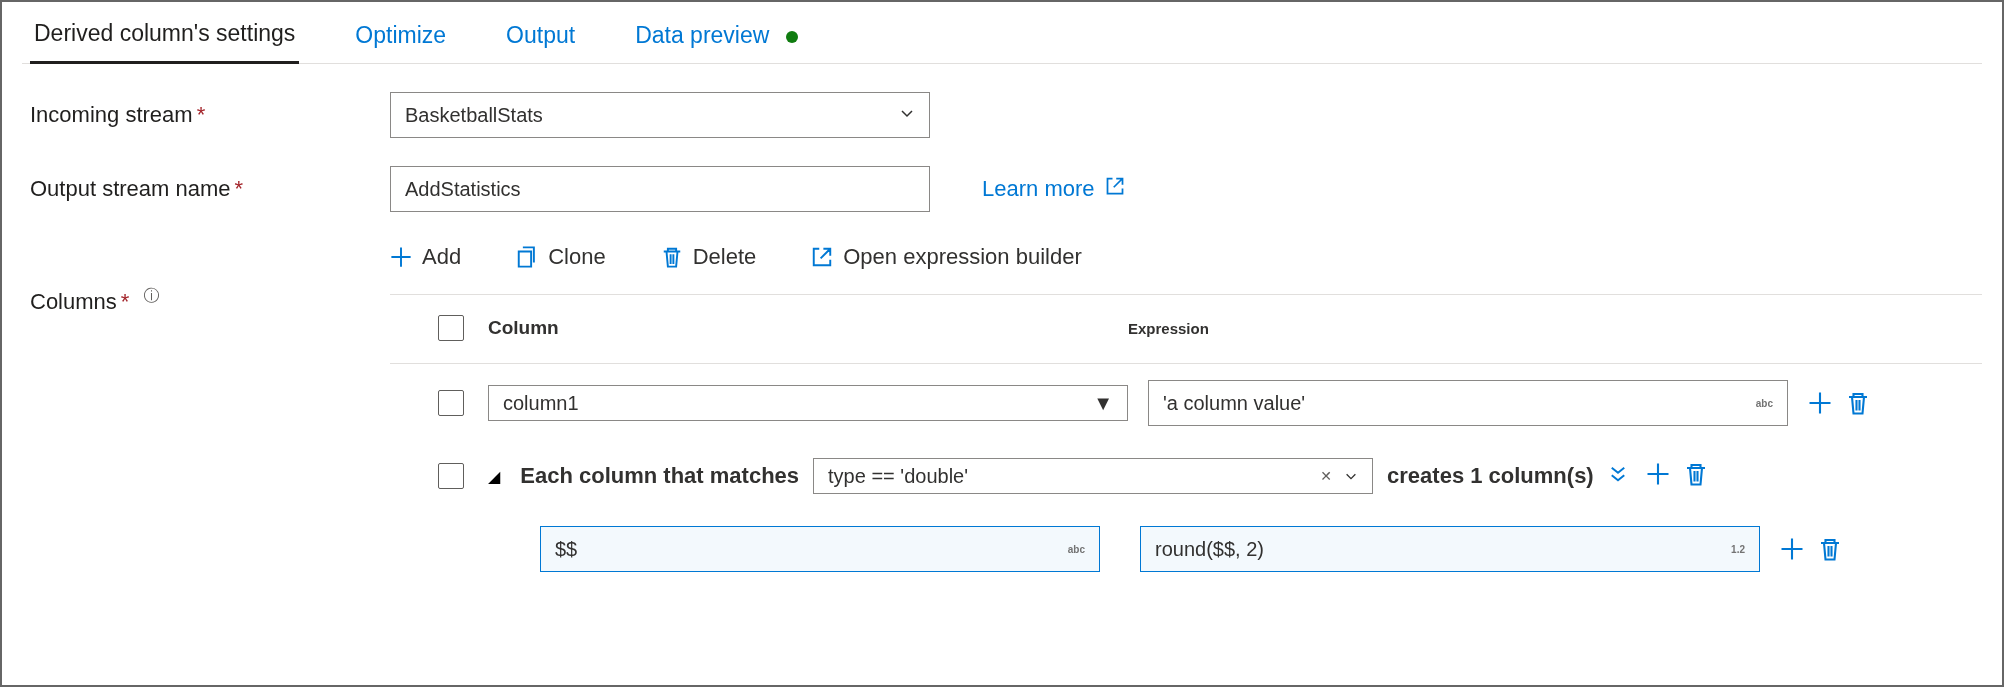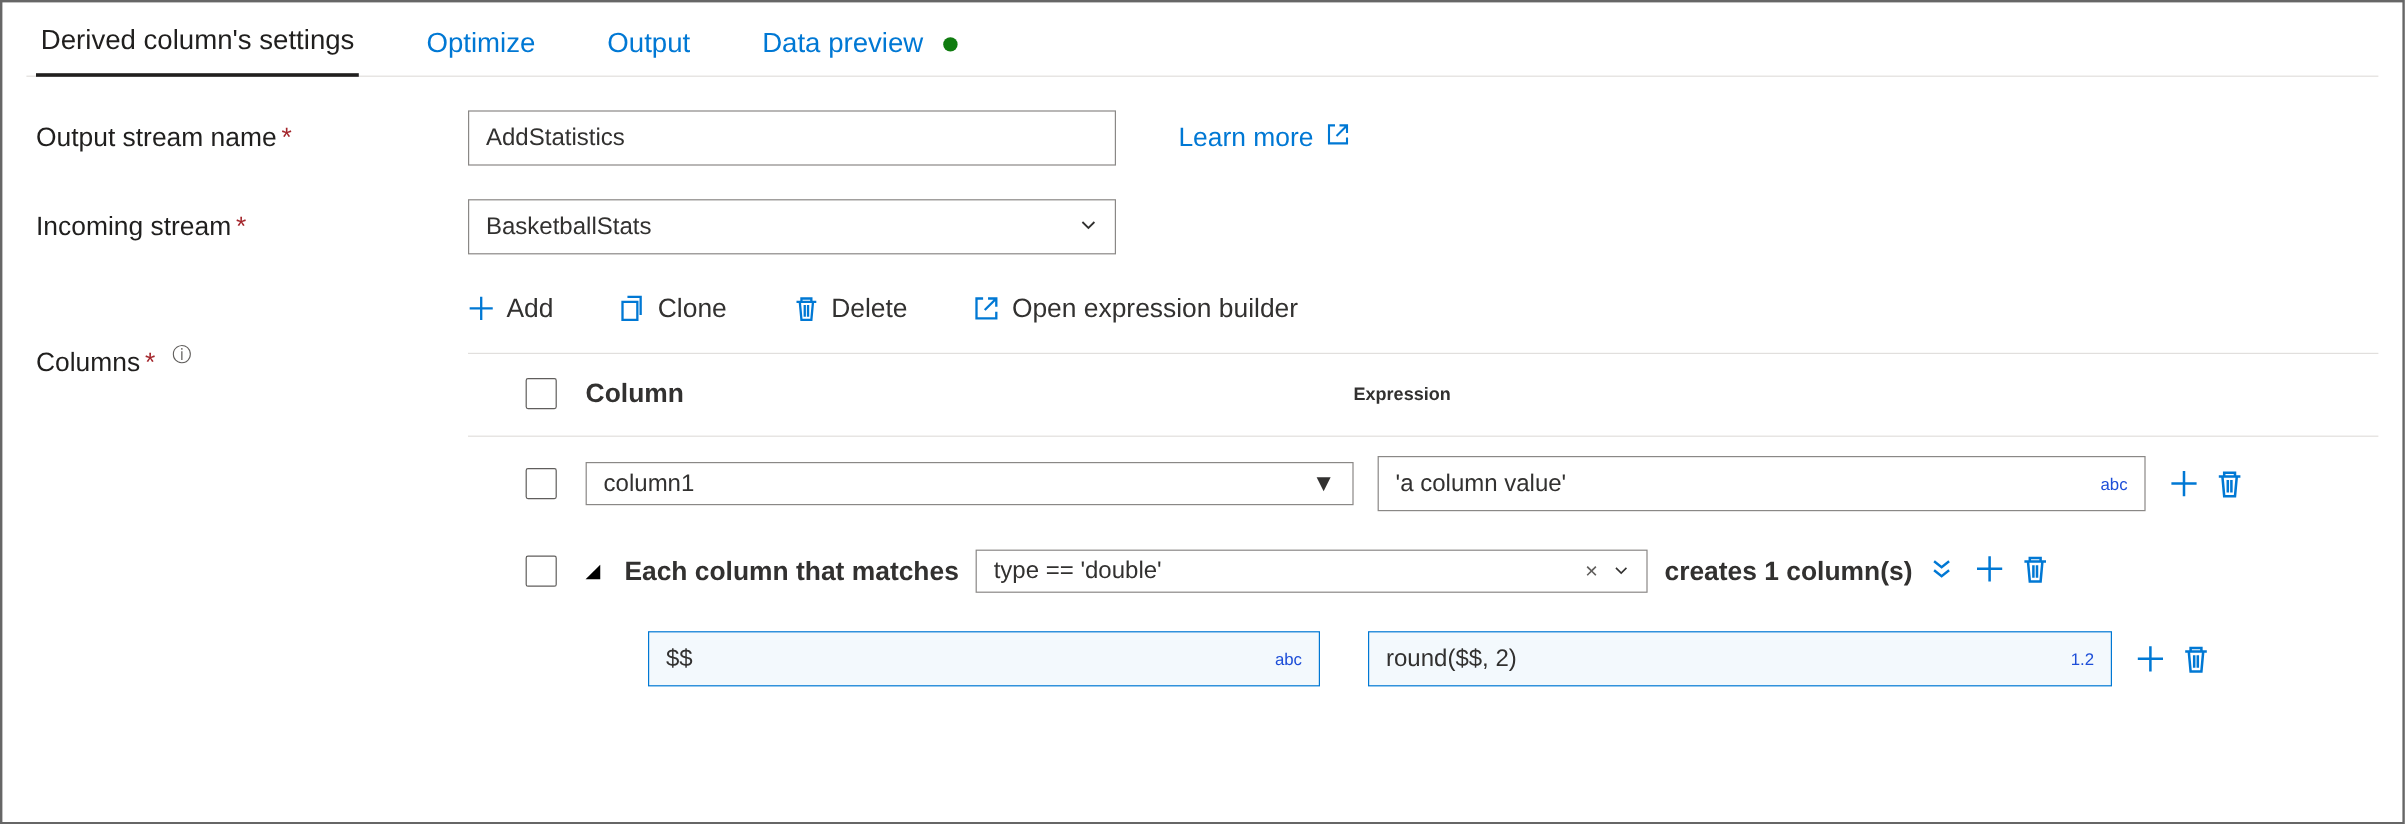--- a/index.html
+++ b/index.html
@@ -77,21 +77,21 @@
 
   .col-header {
     display:flex; align-items:center;
     padding: 20px 0 22px 0;
     border-bottom:1px solid #e1dfdd;
   }
   .checkbox {
     width:26px; height:26px; border:1.5px solid #605e5c; border-radius:2px;
     margin: 0 24px 0 48px; cursor:pointer;
   }
-  .col-head-col { flex: 0 0 640px; font-size:22px; font-weight:600; }
+  .col-head-col { flex: 0 0 640px; font-size:19px; font-weight:600; }
   .col-head-exp { font-size:15px; font-weight:600; }
 
   .data-row {
     display:flex; align-items:center;
     padding: 16px 0;
   }
   .col-cell { width: 640px; display:flex; align-items:center; gap:14px; }
   .exp-cell { width: 640px; display:flex; align-items:center; }
   .row-actions { display:flex; align-items:center; gap:14px; margin-left:20px; }
 
@@ -99,21 +99,21 @@
     flex:1; height:36px; border:1px solid #8a8886;
     display:flex; align-items:center; justify-content:space-between;
     padding:0 14px; font-size:20px; cursor:pointer; background:#fff;
   }
   .exp-field {
     flex:1; height:46px; border:1px solid #8a8886;
     display:flex; align-items:center; justify-content:space-between;
     padding:0 14px; font-size:20px; cursor:text; background:#fff;gap:44px;
   }
   .exp-field.light { border-color:#0078d4; background:#f3f9fd; }
-  .badge { font-size:14px; color:#1d4ed8; font-weight:400; }
+  .badge { font-size:10px; color:#737373; font-weight:700; }
   .row-actions .blue-icon svg, .row-actions .icon svg { display:block; cursor:pointer; }
 
   .pattern-row .bold { font-weight:700; font-size:22px; }
   .caret-right { font-size:16px; color:#000; margin-right:6px; }
   .double-chev { color:#0078d4; margin-right:4px; }
   .close-x { font-size:14px; color:#605e5c; margin-right:6px; }
   .drag-handle { position:absolute; top:-6px; left:50%; width:60px; height:6px; background:#000; border-radius:2px; transform:translateX(-50%); }
   .wrap { position:relative; }
 
   svg { overflow: visible; }
@@ -132,45 +132,45 @@
     <div class="tab">
       <span>Data preview</span>
       <span class="dot"></span>
     </div>
   </div>
 
   <div class="form-area">
 
     <div class="row">
       <div class="label-col">
+        <span>Incoming stream</span><span class="req">*</span>
+      </div>
+      <div class="select-input">
+        <span>BasketballStats</span>
+        <span class="chev">
+          <svg width="16" height="16" viewBox="0 0 16 16">
+                <path fill="none" stroke="#323130" stroke-width="1.5" d="M3 6l5 5 5-5"></path>
+              </svg>
+        </span>
+      </div>
+    </div>
+
+    <div class="row">
+      <div class="label-col">
         <span>Output stream name</span><span class="req">*</span>
       </div>
       <input class="text-input" type="text" value="AddStatistics" style="">
       <a class="learn-link">
         <span>Learn more</span>
         <span>
           <svg width="20" height="20" viewBox="0 0 16 16">
                 <path fill="none" stroke="#0078d4" stroke-width="1.4" d="M6 2H2v12h12v-4M9 2h5v5M14 2 7 9"></path>
               </svg>
         </span>
       </a>
-    </div>
-
-    <div class="row">
-      <div class="label-col">
-        <span>Incoming stream</span><span class="req">*</span>
-      </div>
-      <div class="select-input">
-        <span>BasketballStats</span>
-        <span class="chev">
-          <svg width="16" height="16" viewBox="0 0 16 16">
-                <path fill="none" stroke="#323130" stroke-width="1.5" d="M3 6l5 5 5-5"></path>
-              </svg>
-        </span>
-      </div>
     </div>
 
     <div class="row" style="align-items:flex-start;">
       <div class="label-col" style="padding-top:46px;">
         <span>Columns</span><span class="req">*</span>
         <span class="info-icon">ⓘ</span>
       </div>
 
       <div class="columns-area">
 

